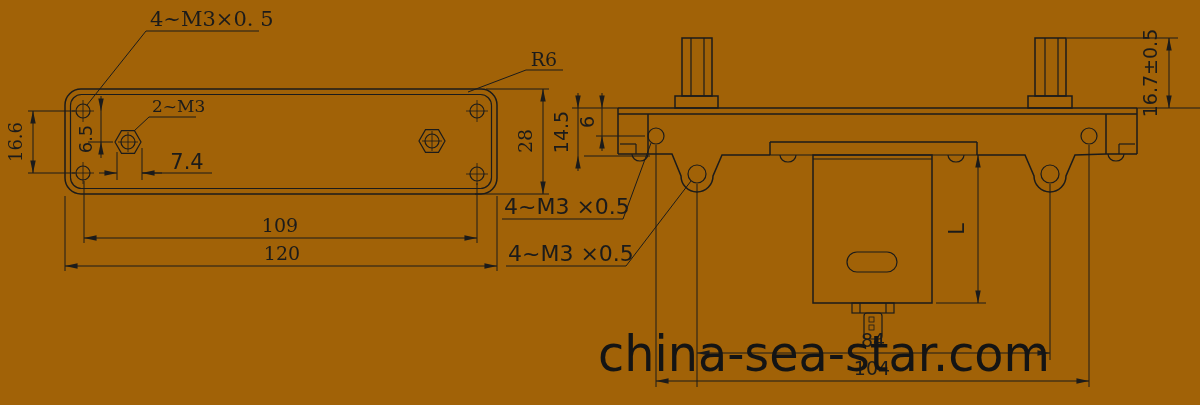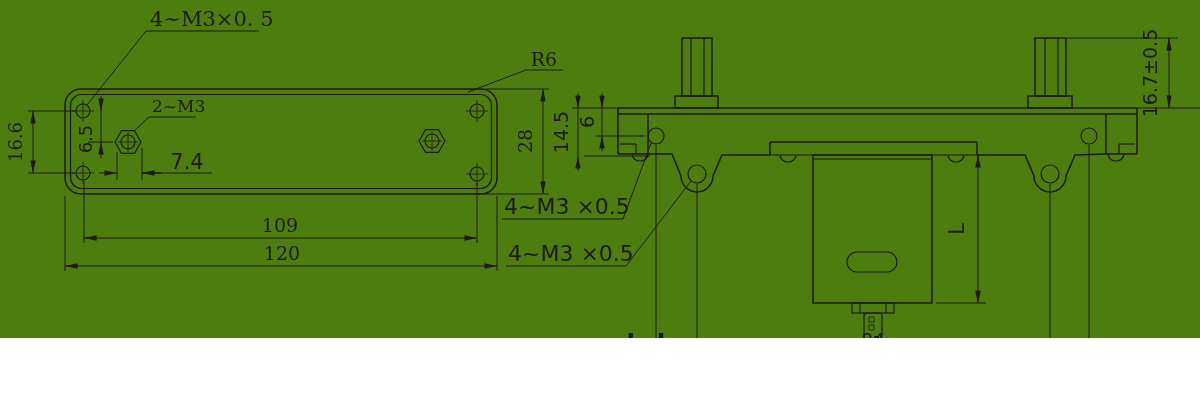--- a/index.html
+++ b/index.html
@@ -1,16 +1,16 @@
 <!DOCTYPE html>
 <html><head>
 <meta charset="utf-8">
 <style>
   html,body{margin:0;padding:0;background:#ffffff;}
-  .stage{position:relative;width:1200px;height:338px;background:#4d7c0f;overflow:hidden;text-align:center;}
+  .stage{position:relative;width:1200px;height:405px;background:#a16207;overflow:hidden;text-align:center;}
   svg{display:block;}
   .s  {stroke:#1b1b1b;fill:none;stroke-width:1.5;}
   .s2 {stroke:#1b1b1b;fill:none;stroke-width:1.2;}
   .t  {stroke:#1b1b1b;fill:none;stroke-width:1;}
   .hair{stroke:#1b1b1b;fill:none;stroke-width:0.8;}
   text{fill:#1b1b1b;}
   .serif{font-family:"DejaVu Serif", serif;}
   .sans {font-family:"DejaVu Sans", sans-serif;}
   .f17{font-size:17px}.f18{font-size:18px}.f19{font-size:19px}
   .f21{font-size:21px}.f22{font-size:22px}

